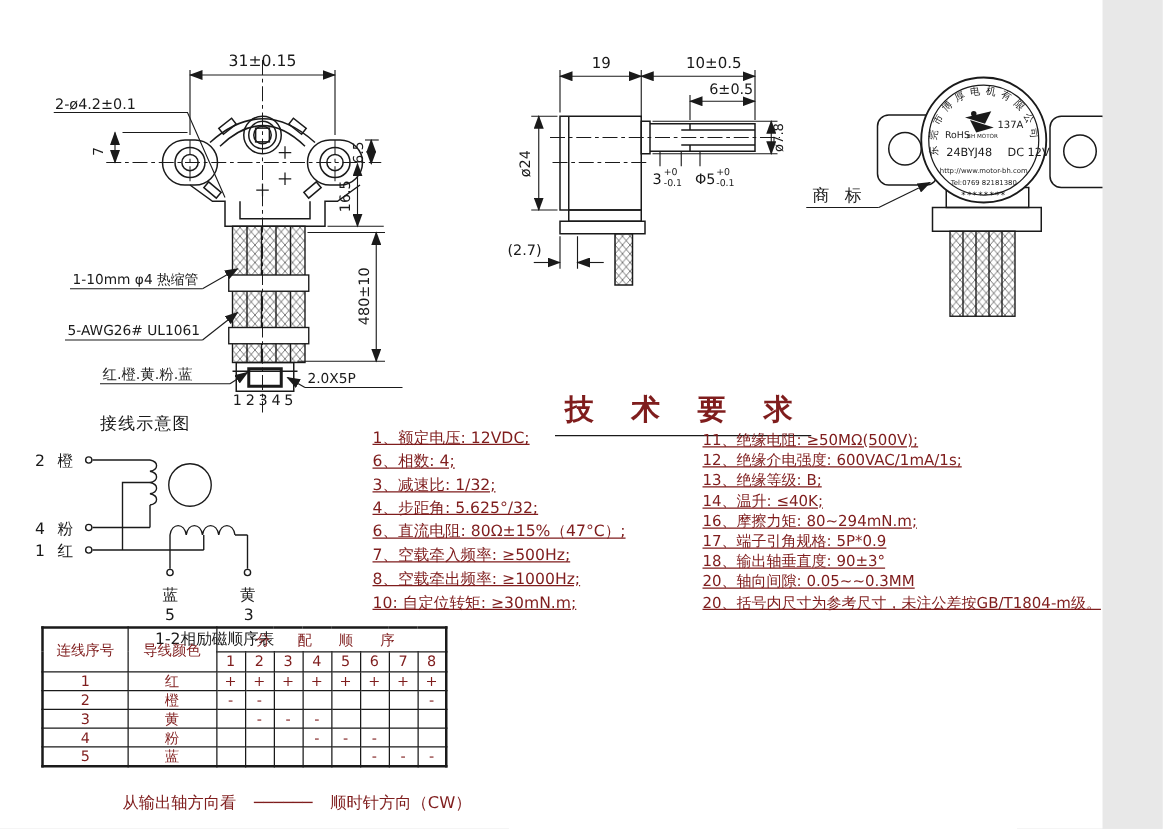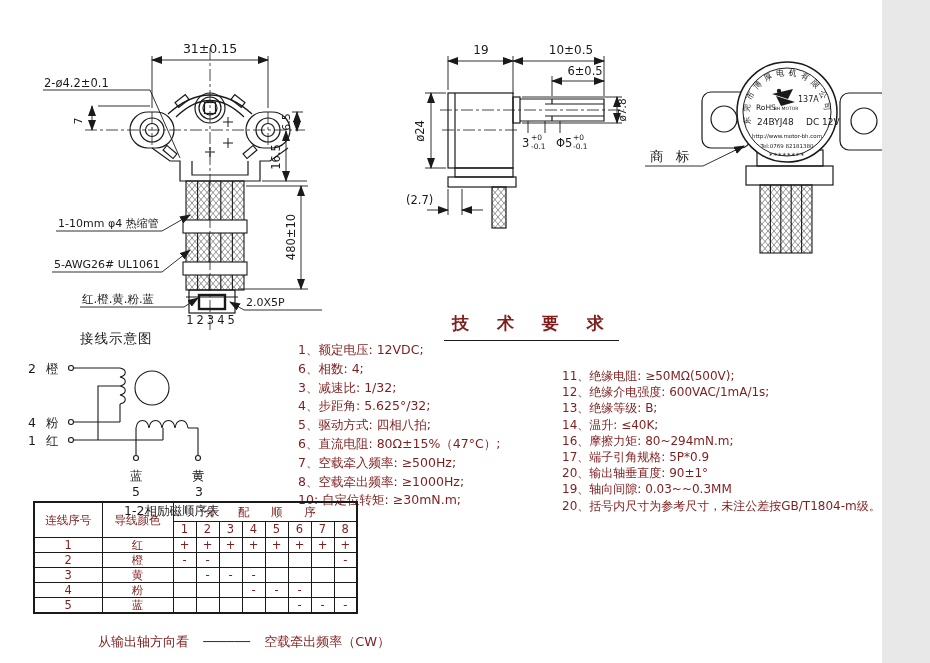--- a/index.html
+++ b/index.html
@@ -1,25 +1,25 @@
 <!DOCTYPE html>
 <html><head>
 <meta charset="utf-8">
 <style>
   html,body{margin:0;padding:0;background:#e8e8e8;}
   .page{position:relative;width:882px;height:663px;background:#ffffff;overflow:hidden;
         font-family:"DejaVu Sans","Liberation Sans",sans-serif;color:#7f1d1d;}
   .page svg{position:absolute;left:0;top:0;}
   svg text{fill:#1a1a1a;font-family:"DejaVu Sans","Liberation Sans",sans-serif;}
   .tech-title{position:absolute;left:444px;top:312px;display:inline-block;
-      font-size:17px;letter-spacing:11px;font-weight:bold;
+      font-size:23px;letter-spacing:11px;font-weight:bold;
       border-bottom:1.5px solid #1a1a1a;padding:0 4px 5px 8px;white-space:nowrap;}
-  .tech-col{position:absolute;white-space:nowrap;}
+  .tech-col{position:absolute;white-space:nowrap;text-decoration:underline;}
   .tech-col-left{left:298px;top:341px;font-size:12.5px;line-height:18.8px;}
-  .tech-col-right{left:562px;top:344px;font-size:12px;line-height:16.2px;margin-top:24px;}
+  .tech-col-right{left:562px;top:344px;font-size:12px;line-height:16.2px;}
   .seq-table{position:absolute;left:33px;top:501px;}
   .seq-table table{border-collapse:collapse;border:2px solid #1a1a1a;table-layout:fixed;
       font-size:11.5px;}
   .seq-table th,.seq-table td{border:1px solid #1a1a1a;text-align:center;padding:0;
       font-weight:normal;height:14px;line-height:14px;}
   .seq-table .hd1{height:19px;letter-spacing:9px;}
   .seq-table .hd2 th{height:15px;}
   .col-no{width:68px;} .col-color{width:71px;} .col-step{width:23px;}
   .footer-note{position:absolute;left:98px;top:633px;font-size:13px;white-space:nowrap;}
   .footer-note .dashline{letter-spacing:0;margin:0 10px;}
@@ -229,36 +229,35 @@
     <text x="124" y="515" font-size="12.5">1-2相励磁顺序表</text>
   </svg>
 
   <div class="tech-title">技 术 要 求</div>
 
   <div class="tech-col tech-col-left">
     <div>1、额定电压: 12VDC;</div>
     <div>6、相数: 4;</div>
     <div>3、减速比: 1/32;</div>
     <div>4、步距角: 5.625°/32;</div>
-    <div>5、驱动方式: 四相八拍;</div>
     <div>6、直流电阻: 80Ω±15%（47°C）;</div>
     <div>7、空载牵入频率: ≥500Hz;</div>
     <div>8、空载牵出频率: ≥1000Hz;</div>
     <div>10: 自定位转矩: ≥30mN.m;</div>
   </div>
 
   <div class="tech-col tech-col-right">
     <div>11、绝缘电阻: ≥50MΩ(500V);</div>
     <div>12、绝缘介电强度: 600VAC/1mA/1s;</div>
     <div>13、绝缘等级: B;</div>
     <div>14、温升: ≤40K;</div>
     <div>16、摩擦力矩: 80~294mN.m;</div>
     <div>17、端子引角规格: 5P*0.9</div>
-    <div>20、输出轴垂直度: 90±1°</div>
-    <div>19、轴向间隙: 0.03~~0.3MM</div>
+    <div>18、输出轴垂直度: 90±3°</div>
+    <div>20、轴向间隙: 0.05~~0.3MM</div>
     <div>20、括号内尺寸为参考尺寸，未注公差按GB/T1804-m级。</div>
   </div>
 
   <div class="seq-table">
     <table>
       <colgroup>
         <col class="col-no">
           <col class="col-color">
         <col class="col-step">
           <col class="col-step">
@@ -345,16 +344,16 @@
         <td>-</td>
         <td>-</td>
       </tr>
     </tbody>
       </table>
   </div>
 
   <div class="footer-note">
     <span>从输出轴方向看</span>
     <span class="dashline">──────</span>
-    <span>空载牵出频率（CW）</span>
+    <span>顺时针方向（CW）</span>
   </div>
 
 </div>
 
 </body></html>

